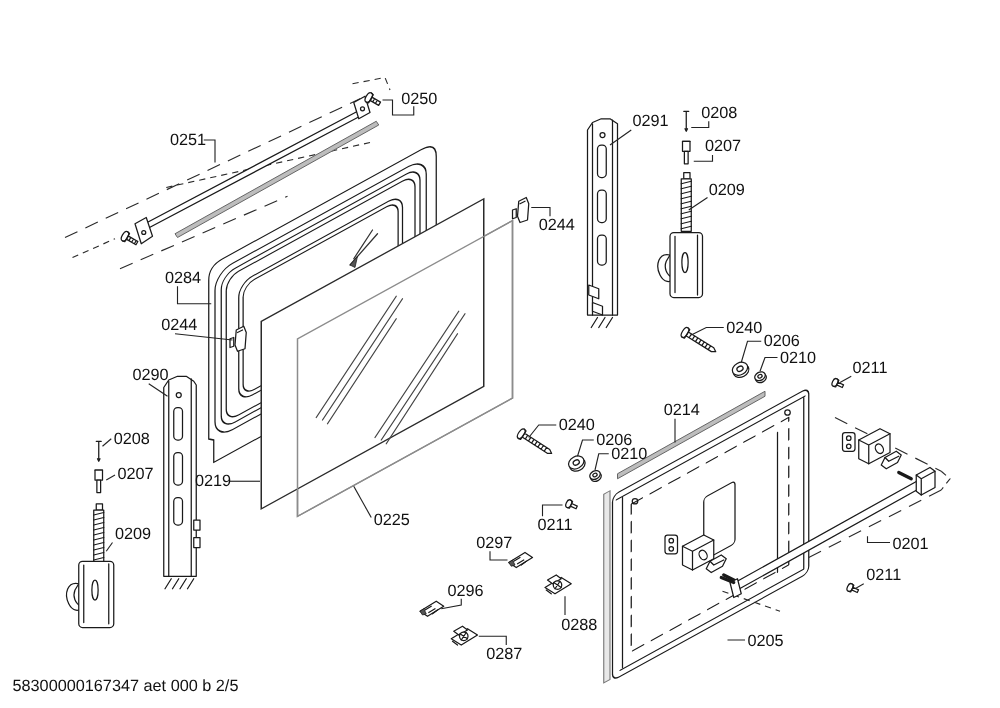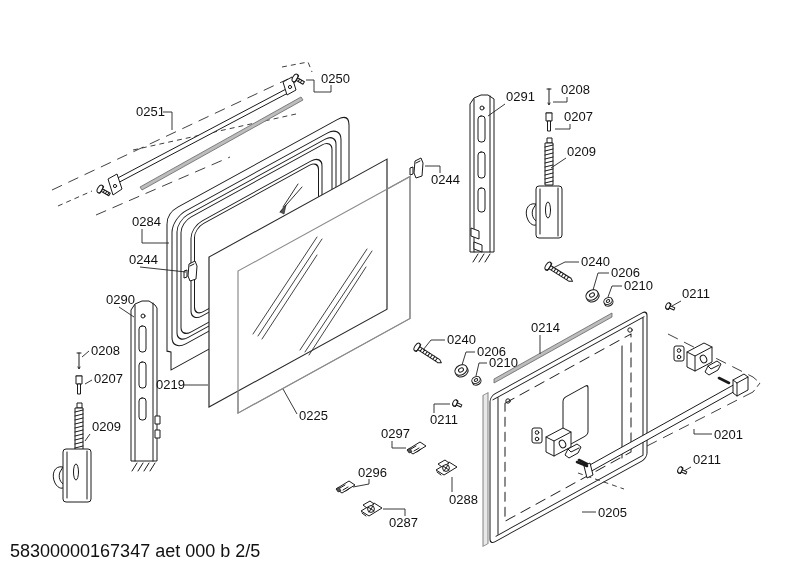--- a/index.html
+++ b/index.html
@@ -10,21 +10,21 @@
   .lnf{fill:#fff;stroke:var(--line,#1a1a1a);stroke-width:1;stroke-linejoin:round;}
   .gry{fill:none;stroke:var(--gray,#8c8c8c);stroke-width:1.2;}
   .gryf{fill:#fff;stroke:var(--gray,#8c8c8c);stroke-width:1.2;}
   .strip{fill:var(--strip,#bdbdbd);stroke:#666;stroke-width:0.8;}
   .dash{fill:none;stroke:#2a2a2a;stroke-width:0.9;stroke-dasharray:11 7;}
   .dash2{fill:none;stroke:#2a2a2a;stroke-width:0.9;stroke-dasharray:5 4;}
   .thick{fill:none;stroke:#1a1a1a;stroke-width:2.6;stroke-linecap:round;}
   .dk{fill:#555;stroke:#1a1a1a;stroke-width:0.6;}
   .leader{fill:none;stroke:#222;stroke-width:0.9;}
   .callout-text{font:13px "Liberation Sans",sans-serif;fill:#111;}
-  #footer{position:absolute;left:10px;top:541px;font-size:18px;color:#111;}
+  #footer{position:absolute;left:10px;top:541px;font-size:13px;color:#111;}
 </style>
 </head>
 <body>
 
 <div id="stage">
 <svg id="diagram" width="800" height="566" viewBox="0 0 800 566">
 
   <g>
     <path class="dash" d="M52,190 L288,79"></path>
     <path class="dash" d="M96,215 L230,157"></path>

